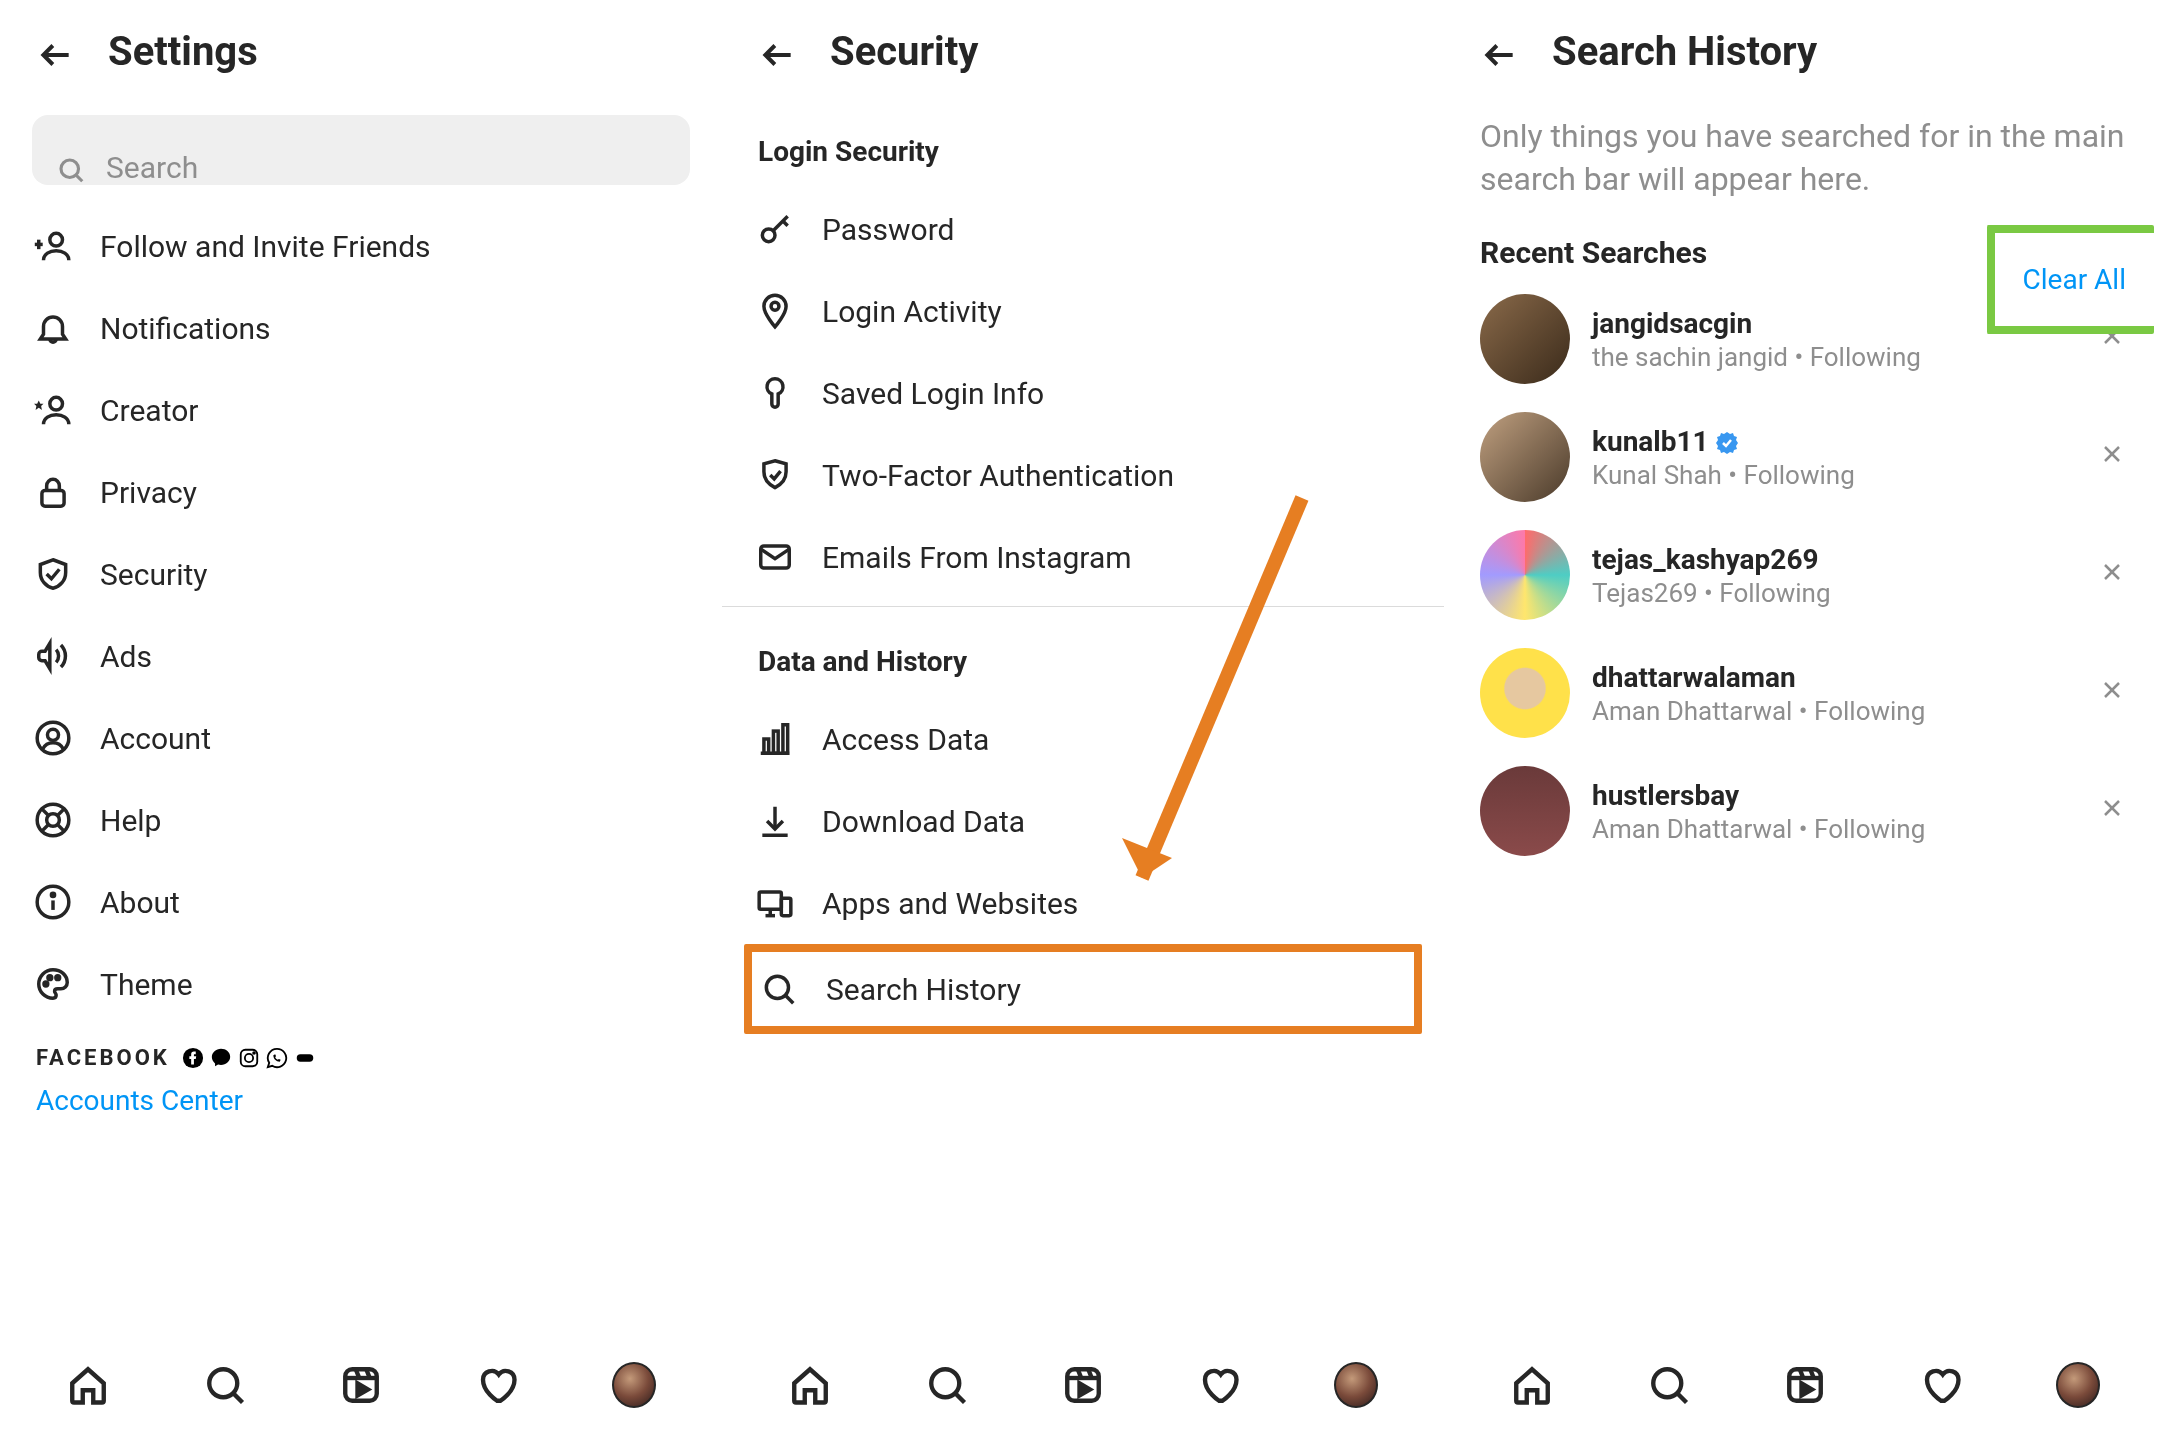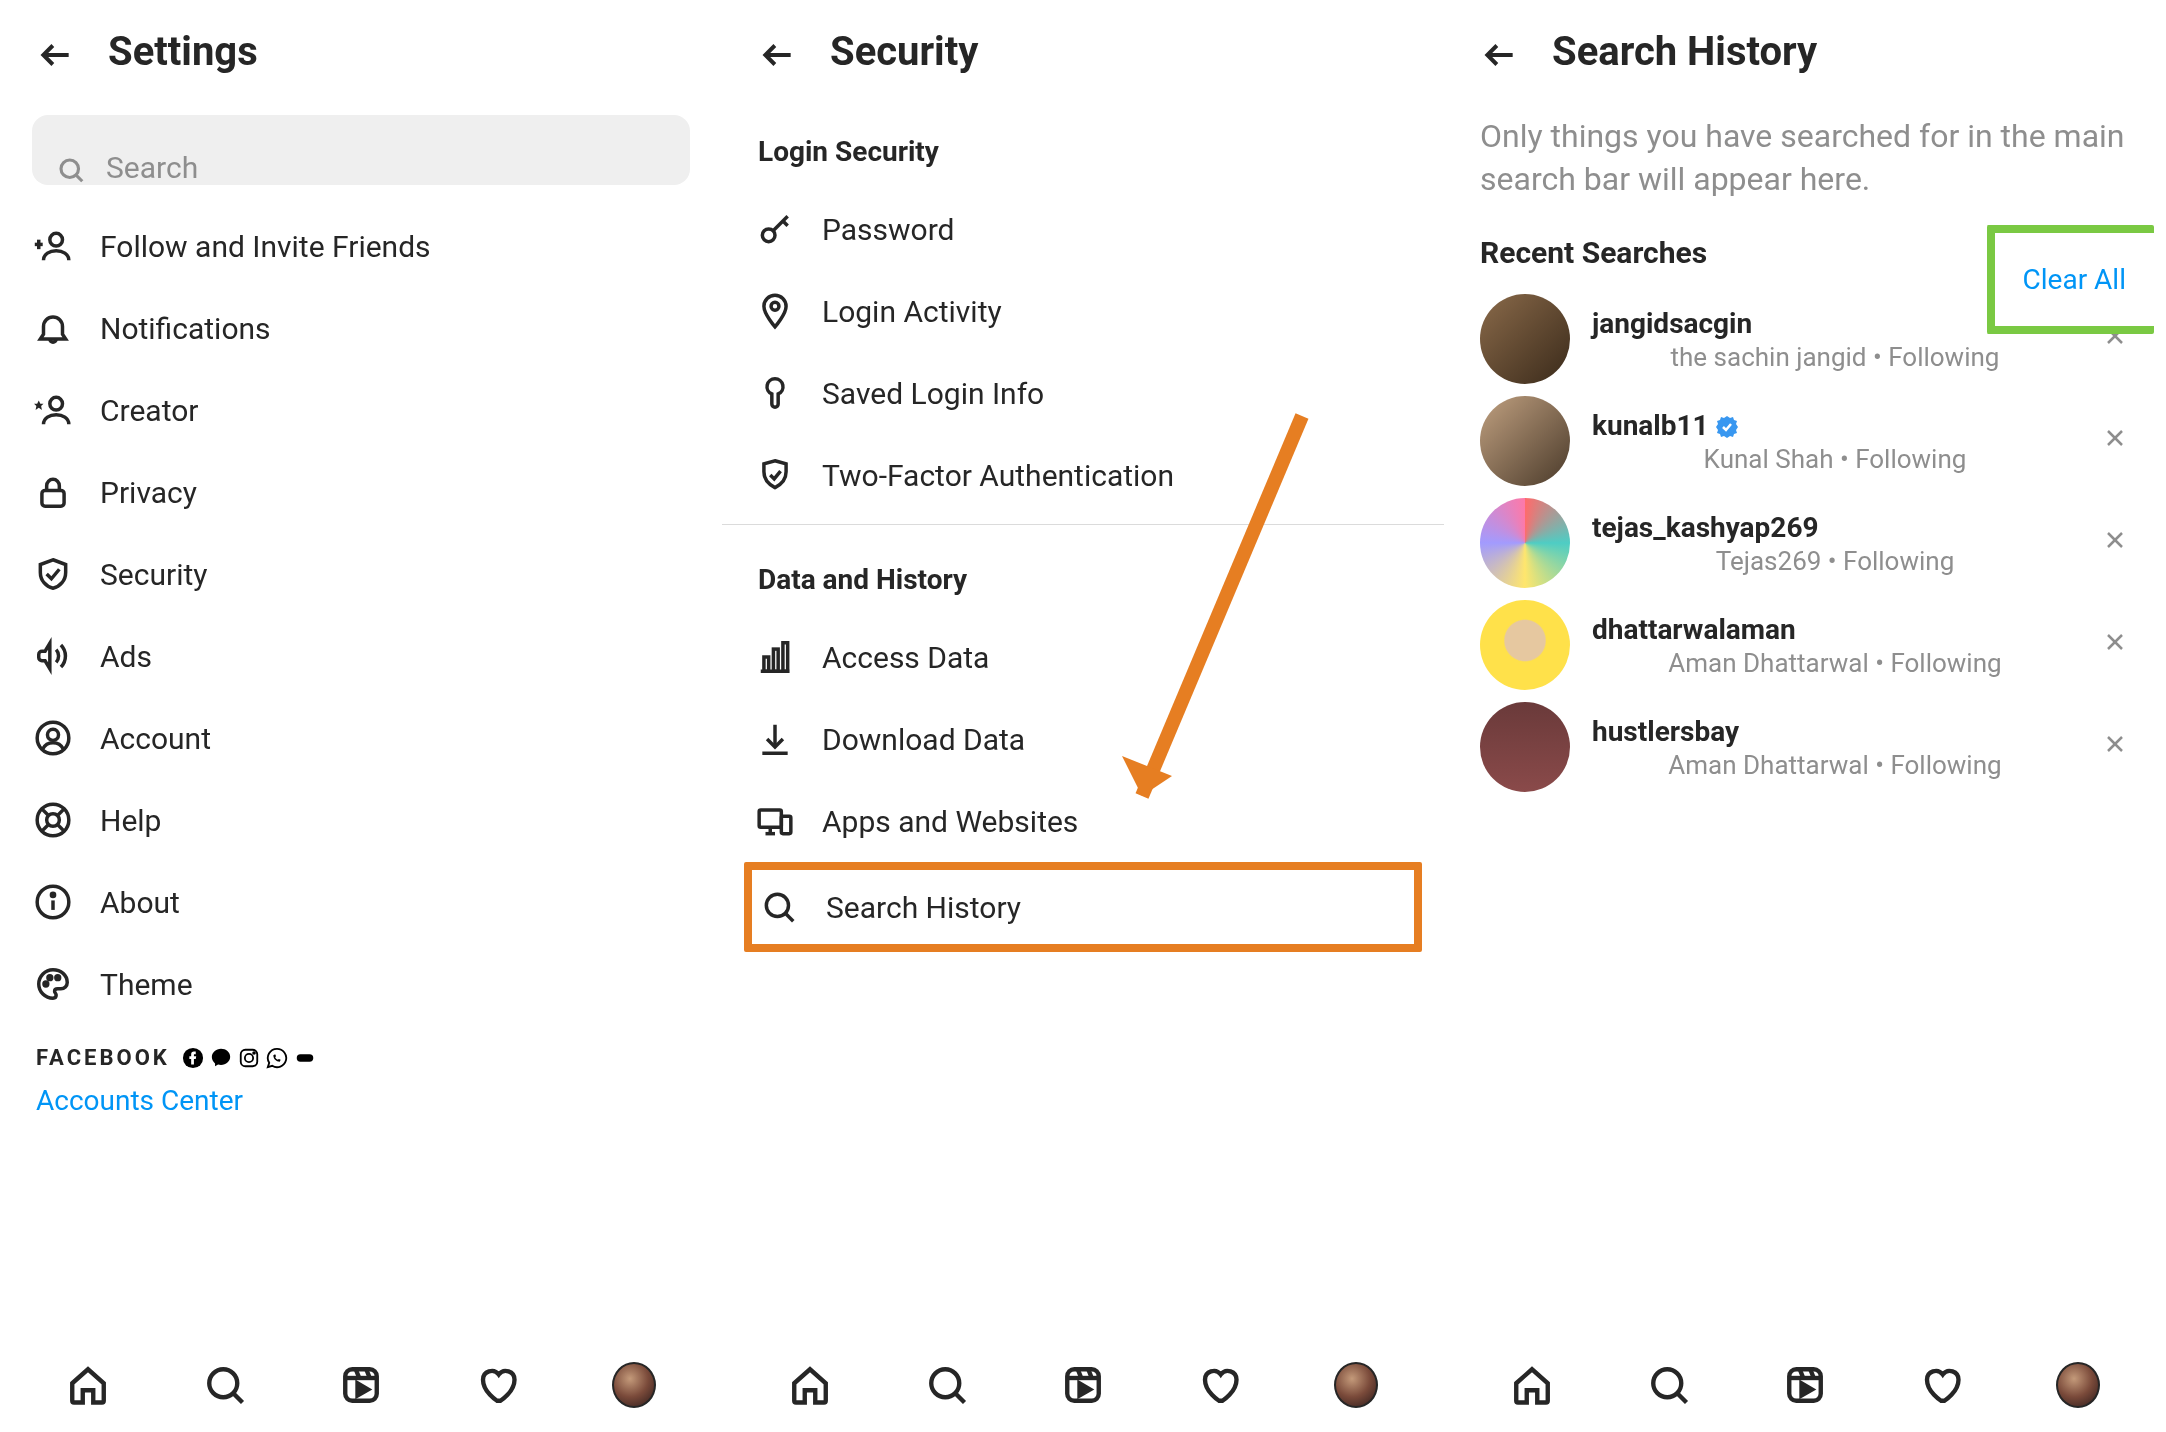--- a/index.html
+++ b/index.html
@@ -153,22 +153,21 @@
     color: #0095f6;
     padding: 30px 28px;
     position:absolute;
     right:12px;
     top: 0;
   }
   .recent-list {
     padding: 0 36px;
     display:flex;
     flex-direction:column;
-    gap: 12px;
-    text-align: center;
+    gap: 28px;
   }
   .recent-item {
     display:flex;
     align-items:center;
     gap: 22px;
   }
   .recent-avatar {
     width: 90px; height: 90px;
     border-radius:50%;
     flex-shrink:0;
@@ -437,20 +436,29 @@
       <span>Saved Login Info</span>
     </div>
     <div class="menu-item">
       <span class="icon-slot">
           <svg viewBox="0 0 24 24">
             <path d="M12 3l7 2v5c0 5-3 8-7 10-4-2-7-5-7-10V5l7-2z"></path>
             <polyline points="9 12 11.5 14.5 15.5 9.5"></polyline>
           </svg>
         </span>
       <span>Two-Factor Authentication</span>
+    </div>
+    <div class="menu-item">
+      <span class="icon-slot">
+          <svg viewBox="0 0 24 24">
+            <rect x="3" y="5" width="18" height="14" rx="2"></rect>
+            <polyline points="3 7 12 13 21 7"></polyline>
+          </svg>
+        </span>
+      <span>Emails From Instagram</span>
     </div>
   </div>
 
   <div class="divider"></div>
 
   <div class="section-header">Data and History</div>
   <div class="menu" style="position:relative;">
     <div class="menu-item">
       <span class="icon-slot">
           <svg viewBox="0 0 24 24">

